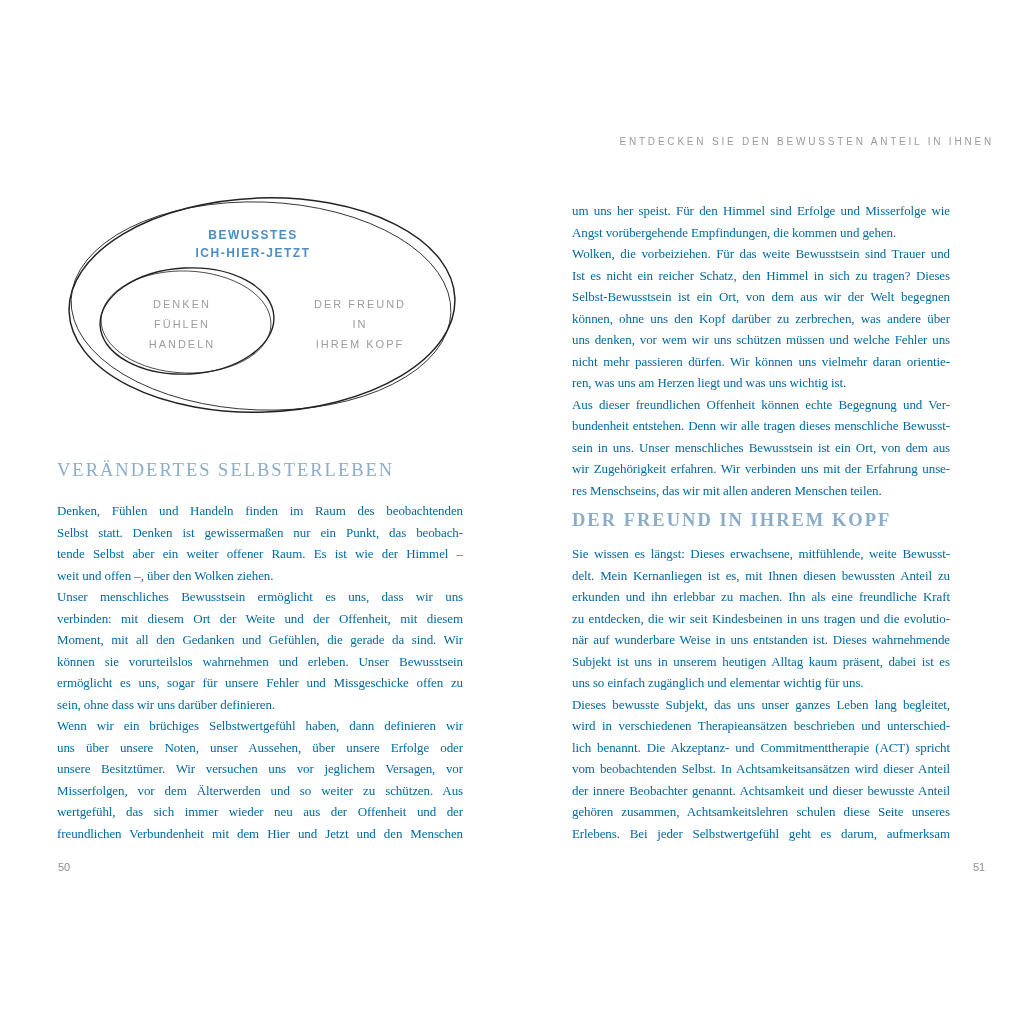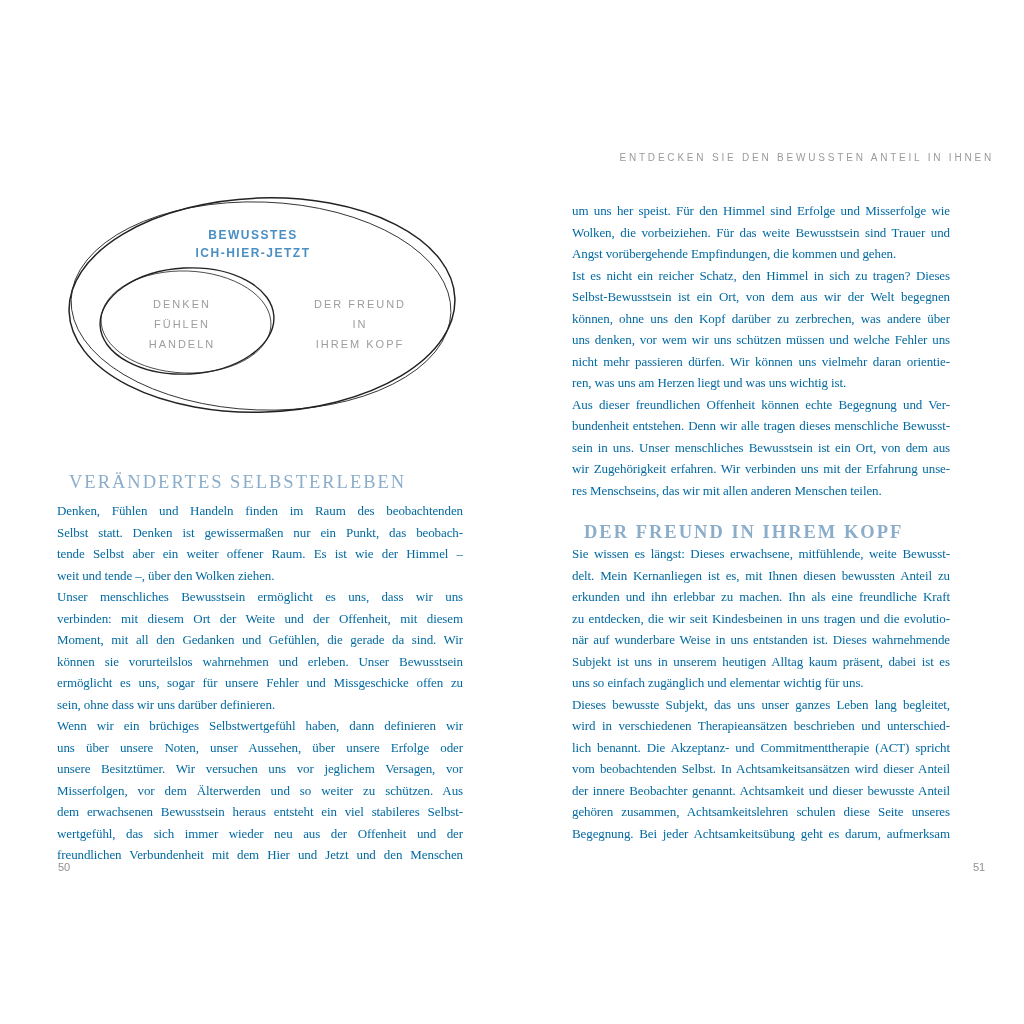--- a/index.html
+++ b/index.html
@@ -3,30 +3,30 @@
 <meta charset="utf-8">
 <style>
   html,body{margin:0;padding:0;}
   body{
     width:1024px;height:1024px;background:#ffffff;position:relative;
     font-family:"Liberation Serif",serif;overflow:hidden;
   }
   .abs{position:absolute;}
   
   .running-header{
-    top:152px;right:30px;
+    top:136px;right:30px;
     font-family:"Liberation Sans",sans-serif;
     font-size:10px;letter-spacing:2.8px;color:#9a9a9a;
     white-space:nowrap;
   }
   
   .section-heading{
     font-family:"Liberation Serif",serif;
     font-size:18.5px;letter-spacing:2px;color:#8badca;
-    white-space:nowrap;font-weight:400;margin:12px;
+    white-space:nowrap;font-weight:400;margin:0;
   }
   .h-left{left:57px;top:460px;}
   .h-right{left:572px;top:510px;font-weight:bold;}
   
   .body-col{
     font-size:13px;line-height:21.5px;color:#0369a1;
     letter-spacing:-0.1px;
   }
   .col-left{left:57px;top:500px;width:406px;}
   .col-right-top{left:572px;top:200px;width:378px;}
@@ -84,40 +84,39 @@
     </g>
   </svg>
 </div>
 
 <h1 class="abs section-heading h-left">VERÄNDERTES SELBSTERLEBEN</h1>
 
 <div class="abs body-col col-left">
     <div class="line">Denken, Fühlen und Handeln finden im Raum des beobachtenden</div>
     <div class="line">Selbst statt. Denken ist gewissermaßen nur ein Punkt, das beobach-</div>
     <div class="line">tende Selbst aber ein weiter offener Raum. Es ist wie der Himmel –</div>
-    <div class="line para-end">weit und tende –, über den Wolken ziehen.</div>
+    <div class="line para-end">weit und offen –, über den Wolken ziehen.</div>
     <div class="line">Unser menschliches Bewusstsein ermöglicht es uns, dass wir uns</div>
     <div class="line">verbinden: mit diesem Ort der Weite und der Offenheit, mit diesem</div>
     <div class="line">Moment, mit all den Gedanken und Gefühlen, die gerade da sind. Wir</div>
     <div class="line">können sie vorurteilslos wahrnehmen und erleben. Unser Bewusstsein</div>
     <div class="line">ermöglicht es uns, sogar für unsere Fehler und Missgeschicke offen zu</div>
     <div class="line para-end">sein, ohne dass wir uns darüber definieren.</div>
     <div class="line">Wenn wir ein brüchiges Selbstwertgefühl haben, dann definieren wir</div>
     <div class="line">uns über unsere Noten, unser Aussehen, über unsere Erfolge oder</div>
     <div class="line">unsere Besitztümer. Wir versuchen uns vor jeglichem Versagen, vor</div>
     <div class="line">Misserfolgen, vor dem Älterwerden und so weiter zu schützen. Aus</div>
-    <div class="line">dem erwachsenen Bewusstsein heraus entsteht ein viel stabileres Selbst-</div>
     <div class="line">wertgefühl, das sich immer wieder neu aus der Offenheit und der</div>
     <div class="line">freundlichen Verbundenheit mit dem Hier und Jetzt und den Menschen</div>
   </div>
 
 <div class="abs body-col col-right-top">
     <div class="line">um uns her speist. Für den Himmel sind Erfolge und Misserfolge wie</div>
+    <div class="line para-end">Angst vorübergehende Empfindungen, die kommen und gehen.</div>
     <div class="line">Wolken, die vorbeiziehen. Für das weite Bewusstsein sind Trauer und</div>
-    <div class="line para-end">Angst vorübergehende Empfindungen, die kommen und gehen.</div>
     <div class="line">Ist es nicht ein reicher Schatz, den Himmel in sich zu tragen? Dieses</div>
     <div class="line">Selbst-Bewusstsein ist ein Ort, von dem aus wir der Welt begegnen</div>
     <div class="line">können, ohne uns den Kopf darüber zu zerbrechen, was andere über</div>
     <div class="line">uns denken, vor wem wir uns schützen müssen und welche Fehler uns</div>
     <div class="line">nicht mehr passieren dürfen. Wir können uns vielmehr daran orientie-</div>
     <div class="line para-end">ren, was uns am Herzen liegt und was uns wichtig ist.</div>
     <div class="line">Aus dieser freundlichen Offenheit können echte Begegnung und Ver-</div>
     <div class="line">bundenheit entstehen. Denn wir alle tragen dieses menschliche Bewusst-</div>
     <div class="line">sein in uns. Unser menschliches Bewusstsein ist ein Ort, von dem aus</div>
     <div class="line">wir Zugehörigkeit erfahren. Wir verbinden uns mit der Erfahrung unse-</div>
@@ -133,17 +132,17 @@
     <div class="line">zu entdecken, die wir seit Kindesbeinen in uns tragen und die evolutio-</div>
     <div class="line">när auf wunderbare Weise in uns entstanden ist. Dieses wahrnehmende</div>
     <div class="line">Subjekt ist uns in unserem heutigen Alltag kaum präsent, dabei ist es</div>
     <div class="line para-end">uns so einfach zugänglich und elementar wichtig für uns.</div>
     <div class="line">Dieses bewusste Subjekt, das uns unser ganzes Leben lang begleitet,</div>
     <div class="line">wird in verschiedenen Therapieansätzen beschrieben und unterschied-</div>
     <div class="line">lich benannt. Die Akzeptanz- und Commitmenttherapie (ACT) spricht</div>
     <div class="line">vom beobachtenden Selbst. In Achtsamkeitsansätzen wird dieser Anteil</div>
     <div class="line">der innere Beobachter genannt. Achtsamkeit und dieser bewusste Anteil</div>
     <div class="line">gehören zusammen, Achtsamkeitslehren schulen diese Seite unseres</div>
-    <div class="line">Begegnung. Bei jeder Achtsamkeitsübung geht es darum, aufmerksam</div>
+    <div class="line">Erlebens. Bei jeder Selbstwertgefühl geht es darum, aufmerksam</div>
   </div>
 
 <div class="abs page-number pn-left">50</div>
 <div class="abs page-number pn-right">51</div>
 
 </body></html>

